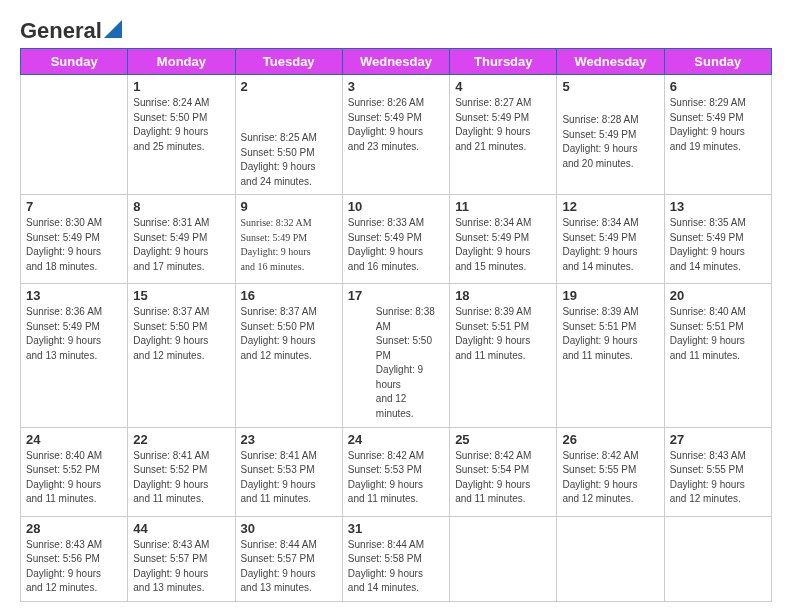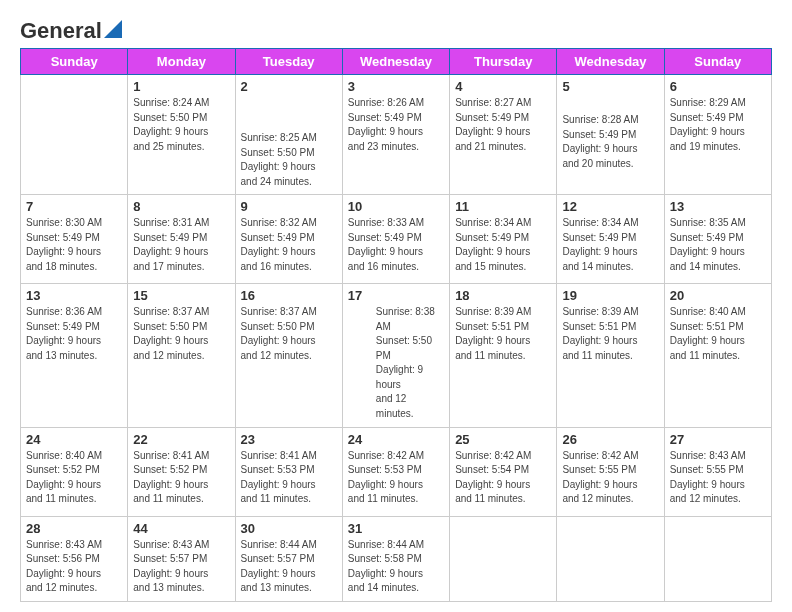--- a/index.html
+++ b/index.html
@@ -173,21 +173,21 @@
           </td>
           <td>
             <span class="day-number">8</span>
             <div class="day-info" style="white-space: pre-line;">Sunrise: 8:31 AM
 Sunset: 5:49 PM
 Daylight: 9 hours
 and 17 minutes.</div>
           </td>
           <td>
             <span class="day-number">9</span>
-            <div class="day-info" style="white-space: pre-line;">Sunrise: 8:32 AM
+            <div class="day-info" style="white-space: pre-line; font-family: Liberation Serif, serif;">Sunrise: 8:32 AM
 Sunset: 5:49 PM
 Daylight: 9 hours
 and 16 minutes.</div>
           </td>
           <td>
             <span class="day-number">10</span>
             <div class="day-info" style="white-space: pre-line;">Sunrise: 8:33 AM
 Sunset: 5:49 PM
 Daylight: 9 hours
 and 16 minutes.</div>

